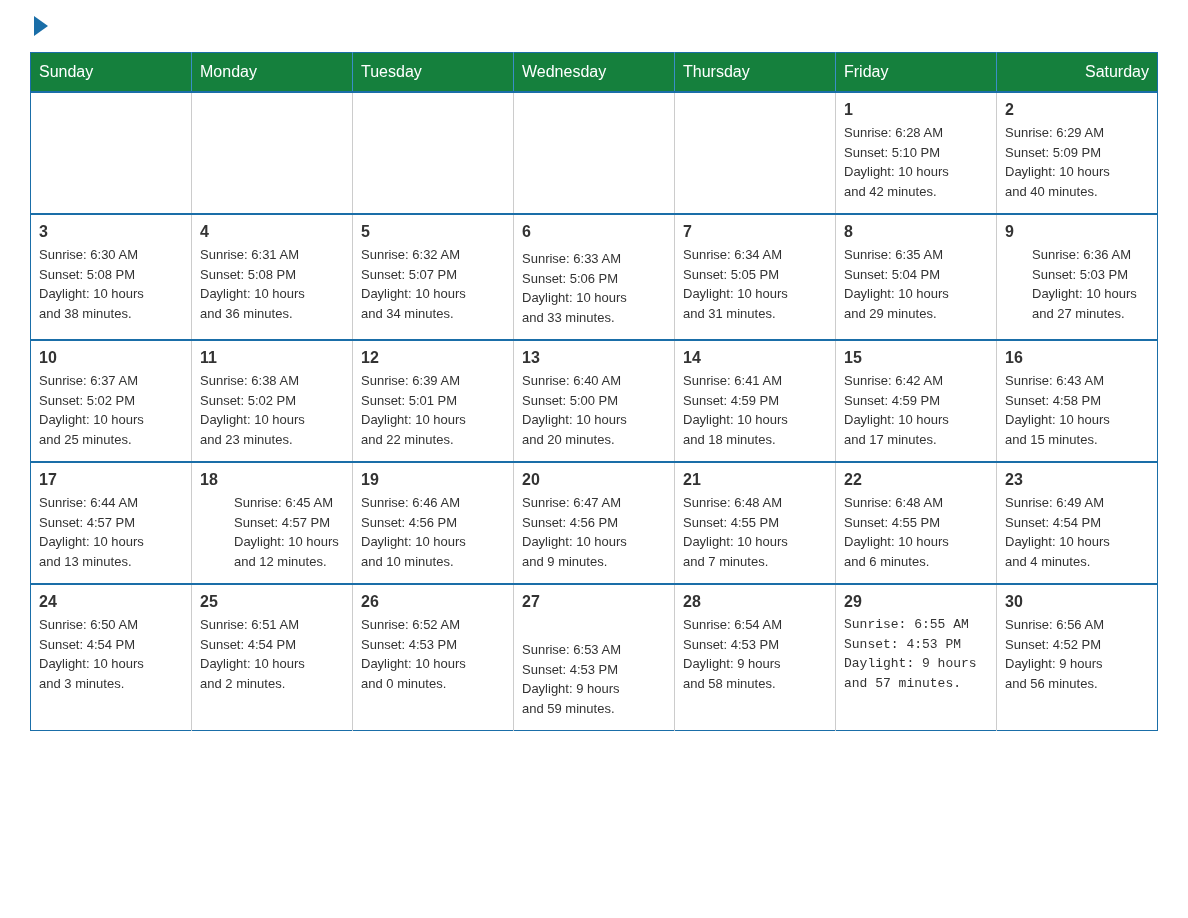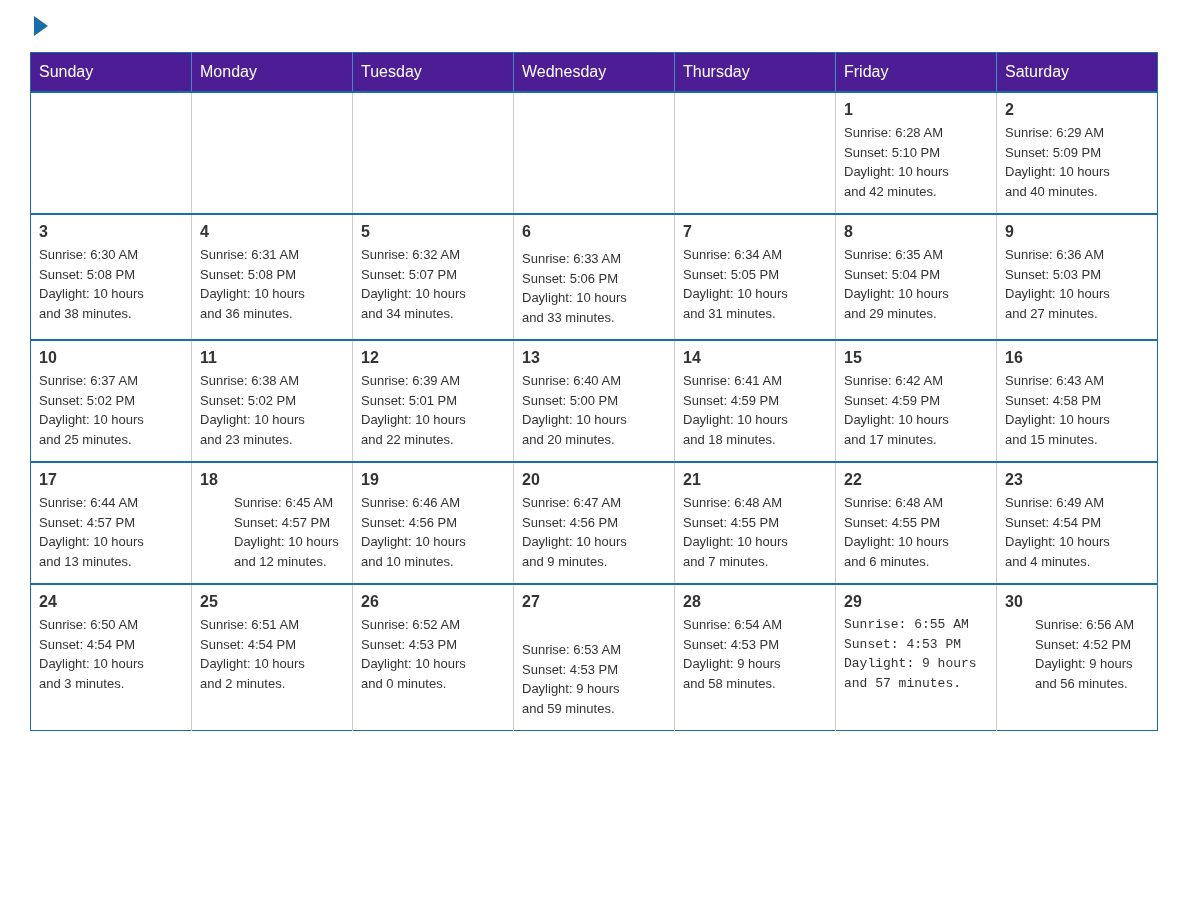--- a/index.html
+++ b/index.html
@@ -58,30 +58,31 @@
       font-size: 20px;
       color: #555;
       margin-top: 4px;
     }
     .calendar {
       width: 100%;
       border-collapse: collapse;
       border: 1px solid #1a6ea8;
     }
     .calendar thead tr th {
-      background-color: #4c1d95;
+      background-color: #15803d;
       color: #fff;
       padding: 10px 8px;
       text-align: left;
       font-size: 16px;
       font-weight: normal;
       border-right: 1px solid #3a8ec8;
     }
     .calendar thead tr th:last-child {
       border-right: none;
+      text-align: right;
     }
     .calendar tbody tr {
       border-top: 2px solid #1a6ea8;
     }
     .calendar tbody tr td {
       vertical-align: top;
       padding: 8px 8px 12px 8px;
       border-right: 1px solid #ccc;
       width: calc(100% / 7);
       min-height: 110px;
@@ -196,21 +197,21 @@
         </td>
         <td>
           <span class="day-number">8</span>
           <div class="day-info" style="white-space: pre-line;">Sunrise: 6:35 AM
 Sunset: 5:04 PM
 Daylight: 10 hours
 and 29 minutes.</div>
         </td>
         <td>
           <span class="day-number">9</span>
-          <div class="day-info" style="white-space: pre-line;">Sunrise: 6:36 AM
+          <div class="day-info" style="white-space: pre-line; margin-left: 27px;">Sunrise: 6:36 AM
 Sunset: 5:03 PM
 Daylight: 10 hours
 and 27 minutes.</div>
         </td>
       </tr>
       <tr>
         <td>
           <span class="day-number">10</span>
           <div class="day-info" style="white-space: pre-line;">Sunrise: 6:37 AM
 Sunset: 5:02 PM
@@ -349,20 +350,20 @@
         </td>
         <td>
           <span class="day-number">29</span>
           <div class="day-info" style="white-space: pre-line; font-family: Liberation Mono, monospace;">Sunrise: 6:55 AM
 Sunset: 4:53 PM
 Daylight: 9 hours
 and 57 minutes.</div>
         </td>
         <td>
           <span class="day-number">30</span>
-          <div class="day-info" style="white-space: pre-line; margin-left: 30px;">Sunrise: 6:56 AM
+          <div class="day-info" style="white-space: pre-line;">Sunrise: 6:56 AM
 Sunset: 4:52 PM
 Daylight: 9 hours
 and 56 minutes.</div>
         </td>
       </tr>
     </tbody>
 </table>
 
 </body></html>

